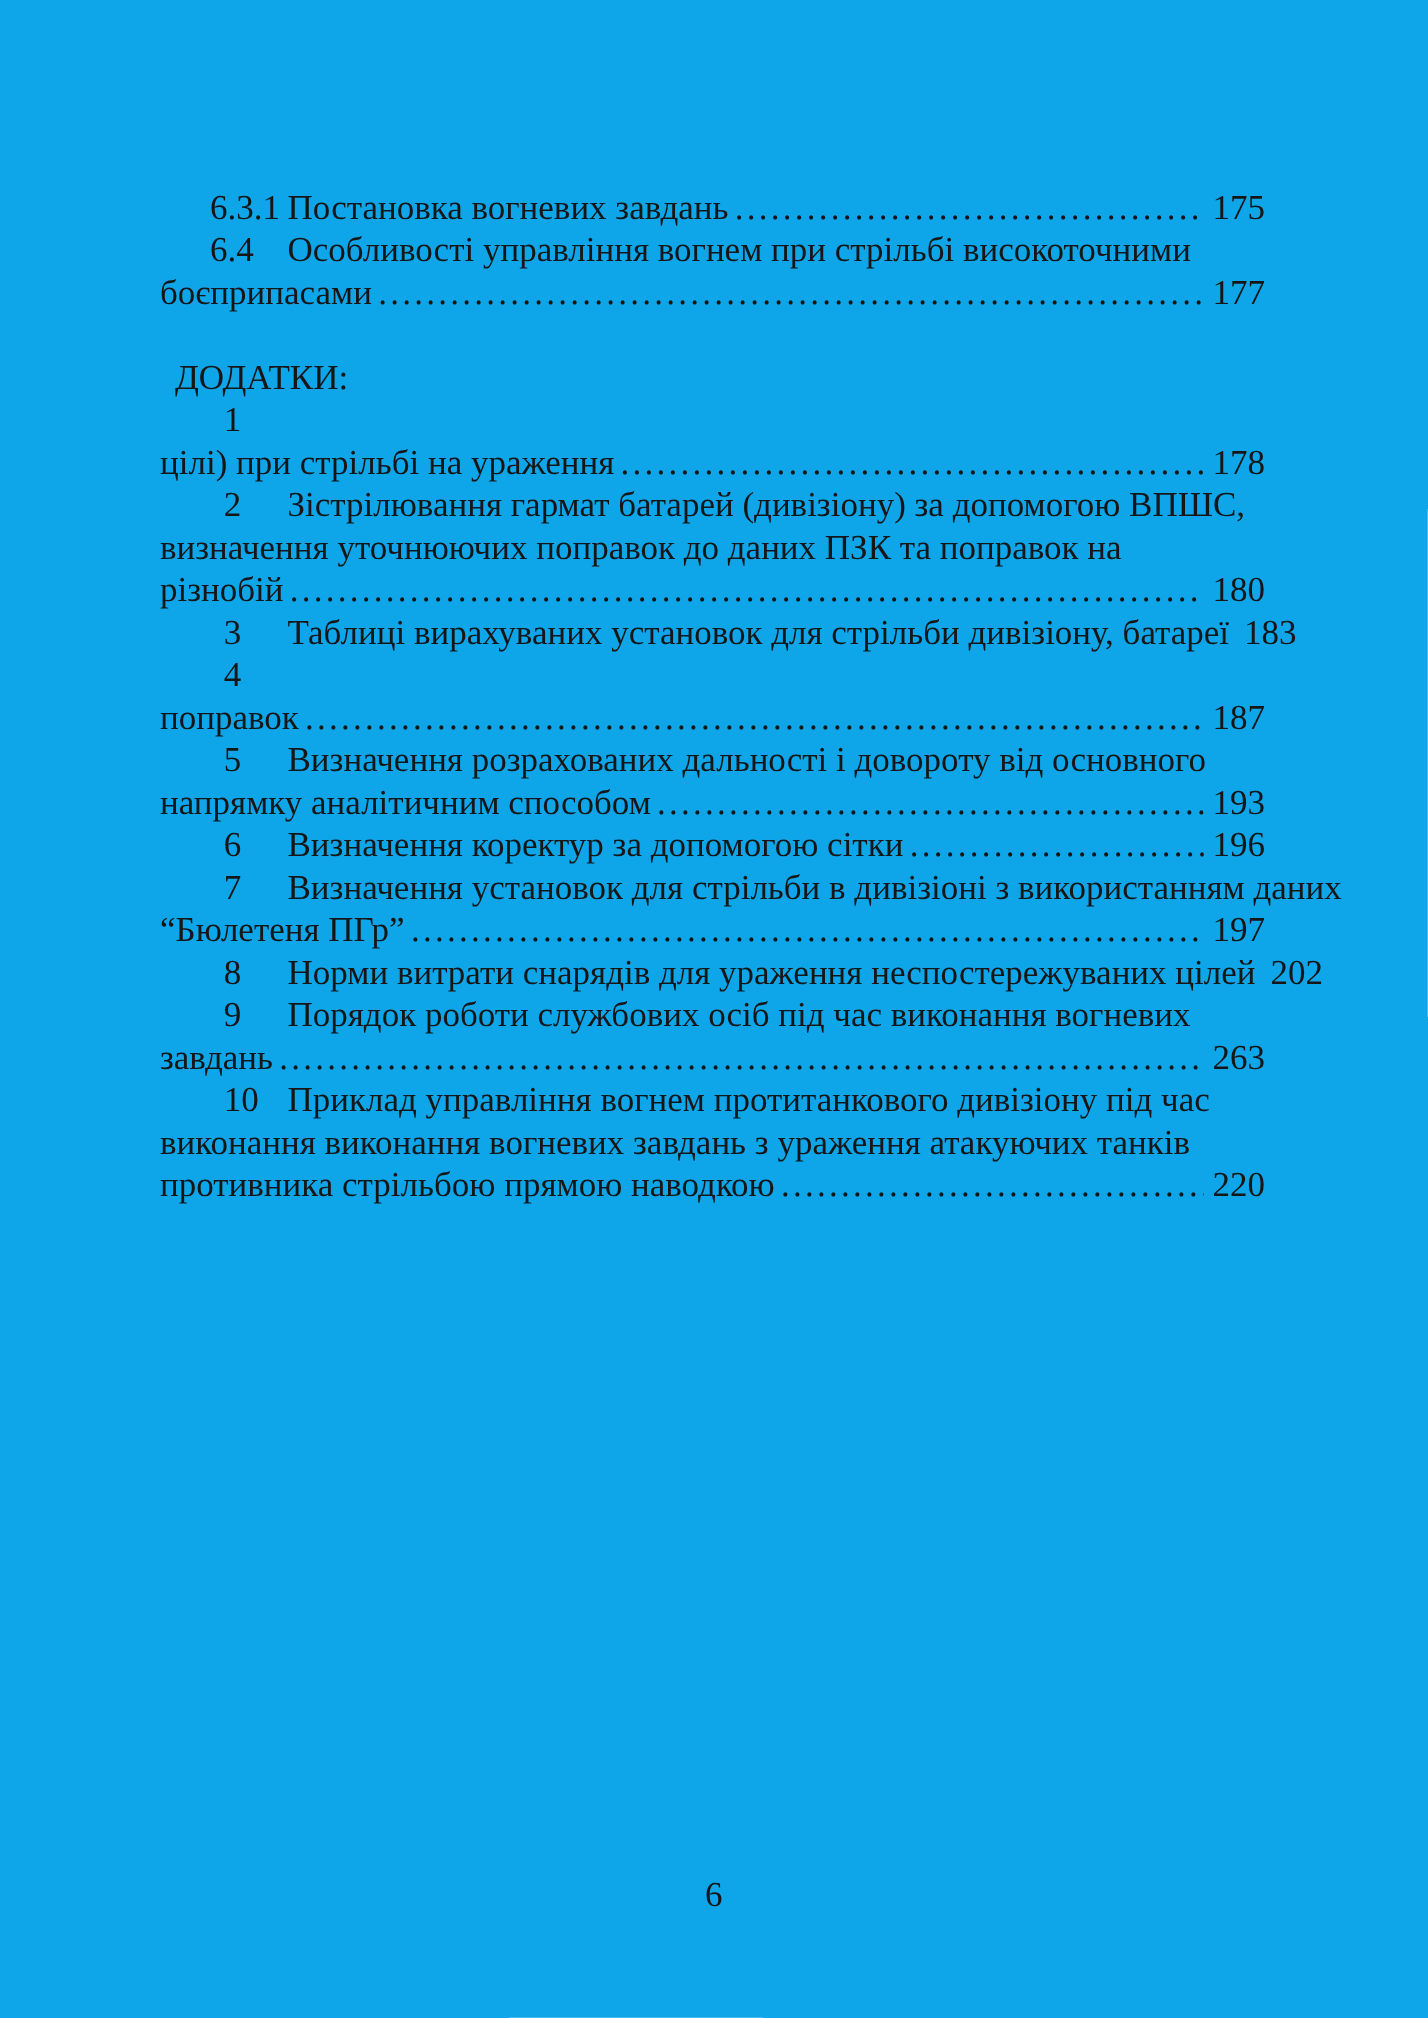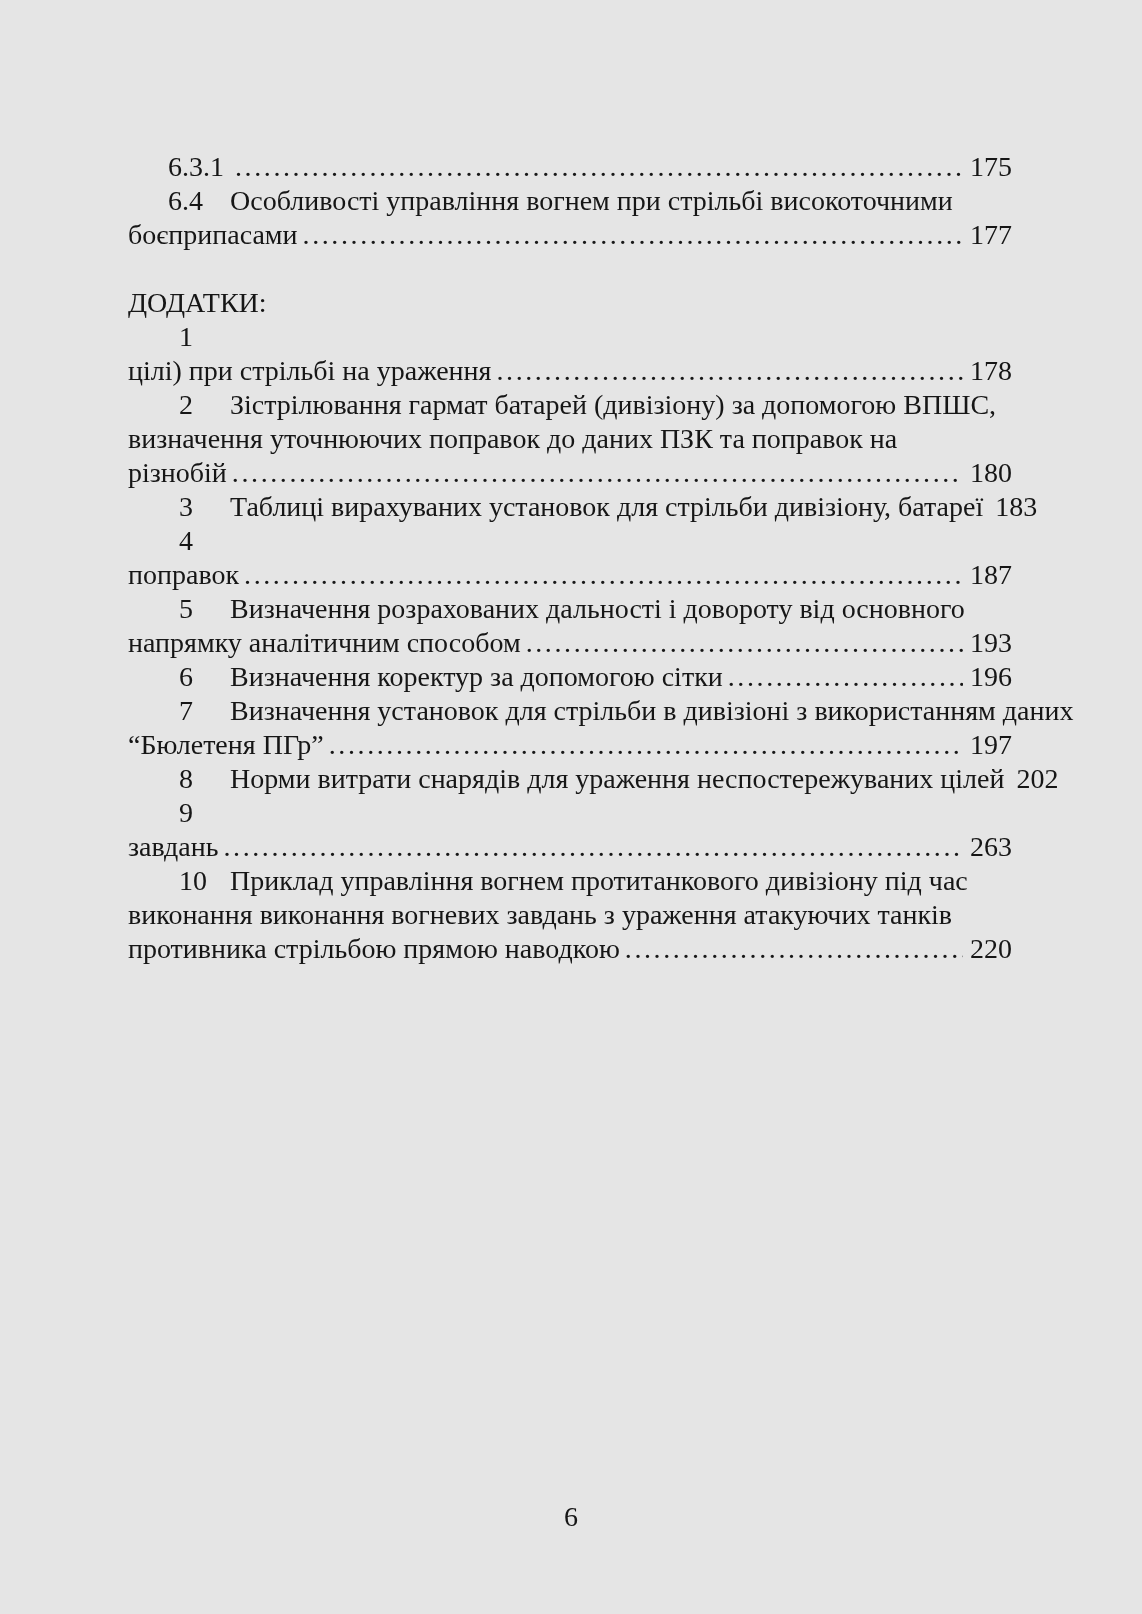--- a/index.html
+++ b/index.html
@@ -8,21 +8,21 @@
     width: 1142px;
     height: 1614px;
     position: relative;
     background: #ffffff;
     color: #161616;
     font-family: "Liberation Serif", "DejaVu Serif", serif;
   }
   .page {
     position: absolute;
     inset: 0;
-    background: #e5e5e5;
+    background: #0ea5e9;
     overflow: hidden;
   }
   .content {
     position: absolute;
     left: 128px;
     top: 150px;
     width: 884px;
     font-size: 28px;
     line-height: 34px;
   }
@@ -33,21 +33,21 @@
   }
   .toc-line > span { line-height: 34px; }
   .num {
     flex: 0 0 auto;
     margin-left: 40px;
     min-width: 62px;
     display: inline-block;
   }
   .num.short { padding-left: 11px; }
   .txt { flex: 0 0 auto; }
-  .toc-line.heading .txt { margin-left: 0; }
+  .toc-line.heading .txt { margin-left: 12px; }
   .leader {
     flex: 1 1 auto;
     min-width: 0;
     overflow: hidden;
     white-space: nowrap;
     letter-spacing: 2.6px;
     margin-left: 5px;
     margin-right: 7px;
   }
   .pg { flex: 0 0 auto; }
@@ -63,20 +63,21 @@
   }
 </style>
 </head>
 <body>
 
 <div class="page">
 
   <div class="content">
       <div class="toc-line entry">
     <span class="num">6.3.1</span>
+    <span class="txt">Постановка вогневих завдань</span>
     <span class="leader">............................................................................................................................................................................................................................</span>
     <span class="pg">175</span>
   </div>
       <div class="toc-line entry">
     <span class="num">6.4</span>
     <span class="txt">Особливості управління вогнем при стрільбі високоточними</span>
 
   </div>
       <div class="toc-line continuation">
 
@@ -161,20 +162,21 @@
     <span class="pg">197</span>
   </div>
       <div class="toc-line entry">
     <span class="num short">8</span>
     <span class="txt">Норми витрати снарядів для ураження неспостережуваних цілей</span>
     <span class="leader">............................................................................................................................................................................................................................</span>
     <span class="pg">202</span>
   </div>
       <div class="toc-line entry">
     <span class="num short">9</span>
+    <span class="txt">Порядок роботи службових осіб під час виконання вогневих</span>
 
   </div>
       <div class="toc-line continuation">
 
     <span class="txt">завдань</span>
     <span class="leader">............................................................................................................................................................................................................................</span>
     <span class="pg">263</span>
   </div>
       <div class="toc-line entry">
     <span class="num short">10</span>

